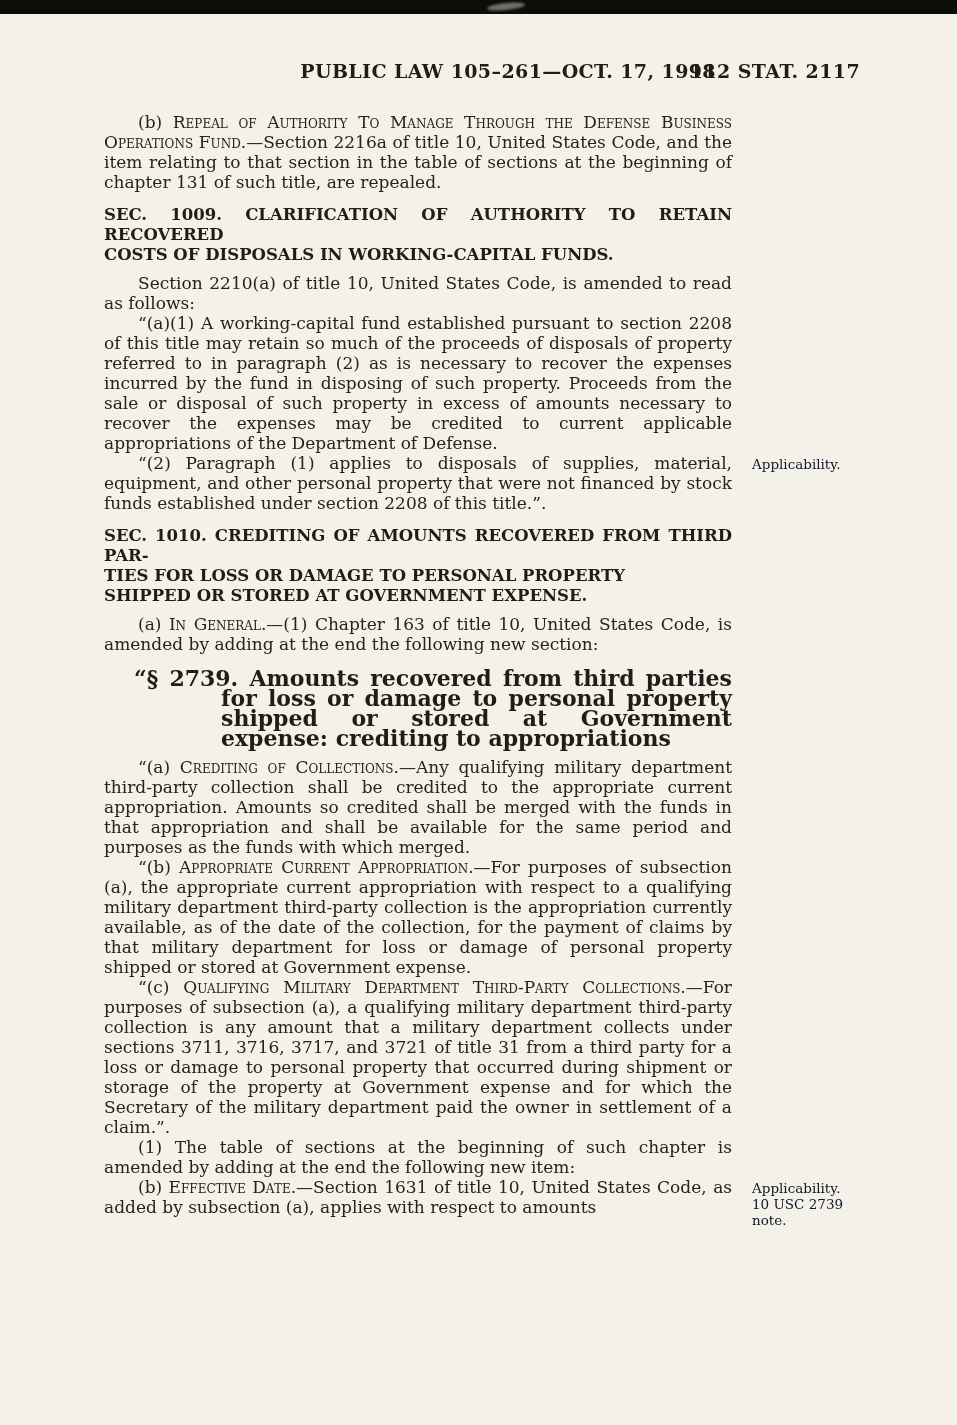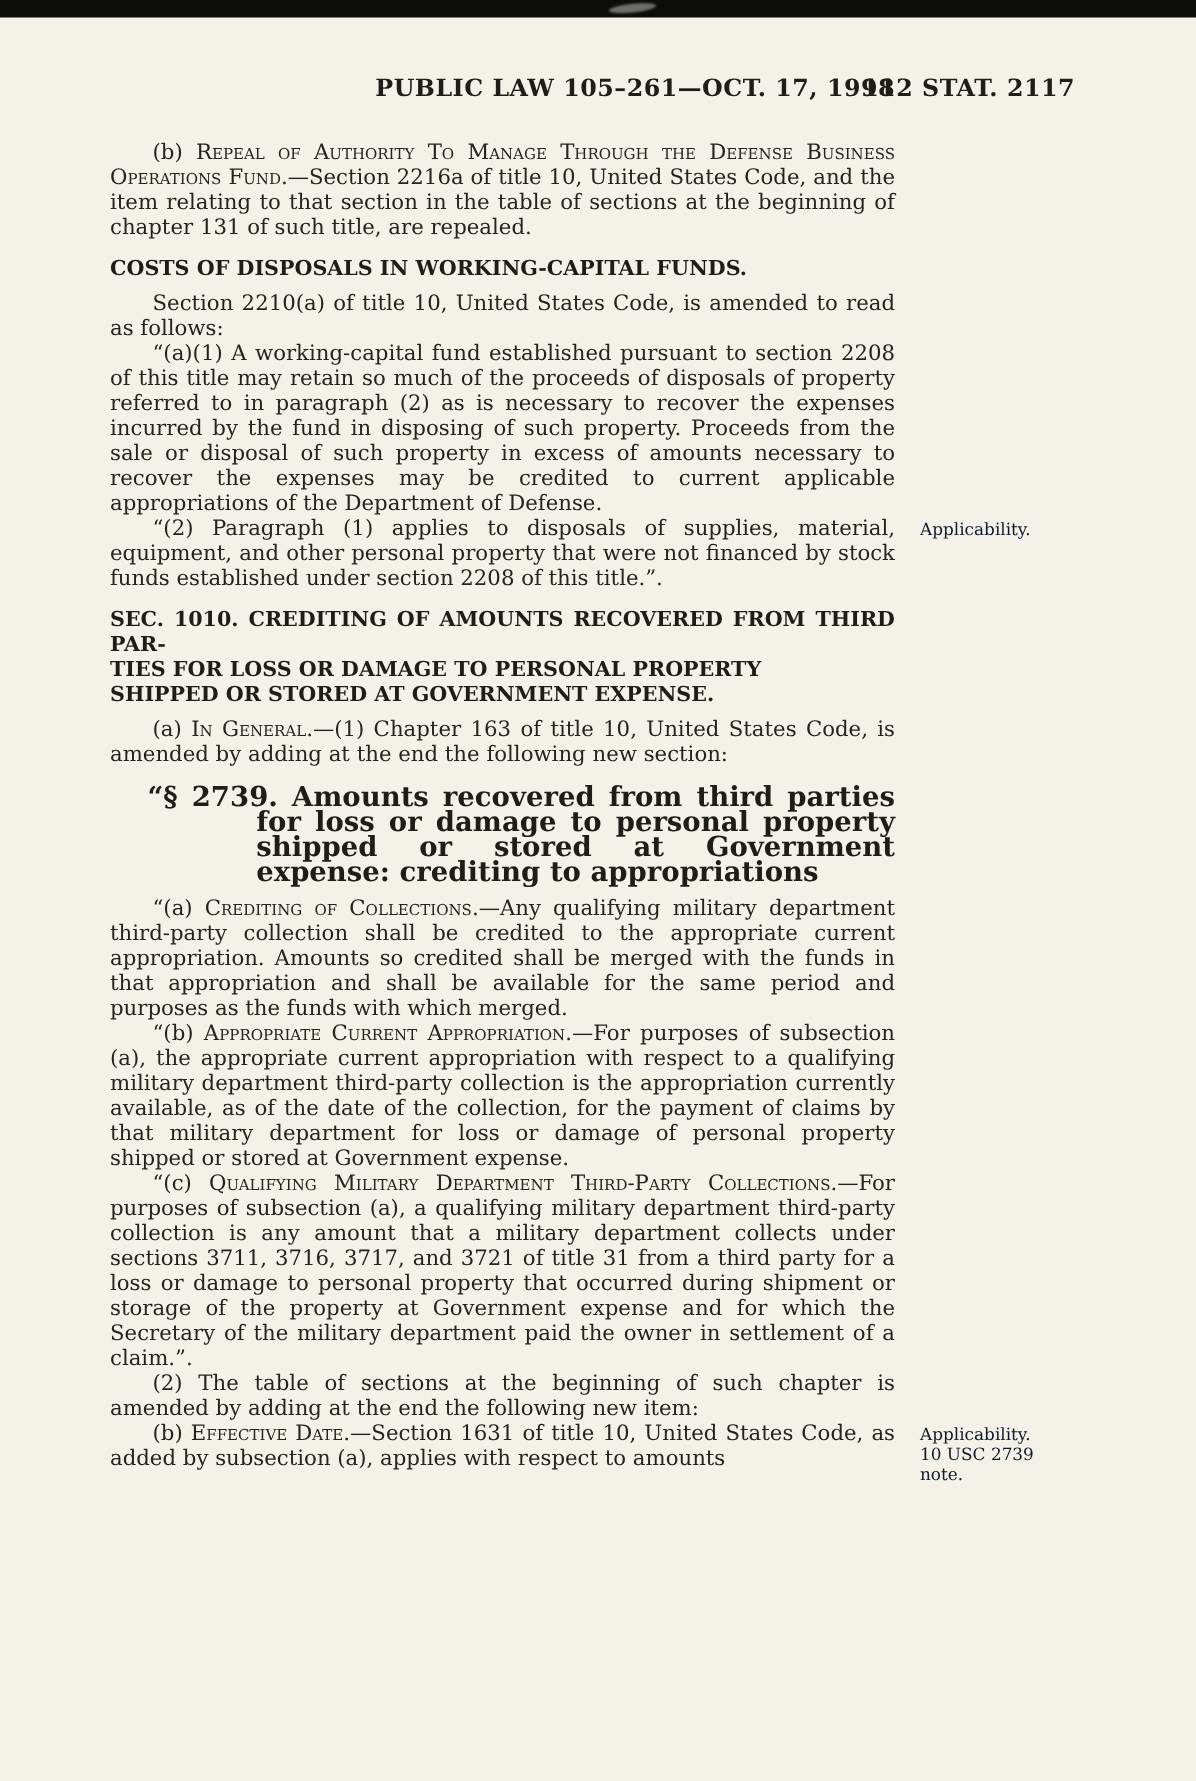--- a/index.html
+++ b/index.html
@@ -39,21 +39,21 @@
     text-align: right;
     font-weight: bold; font-size: 19px; letter-spacing: .4px;
     color: #1e1d18;
   }
   .stat-ref {
     position: absolute; right: 0; top: 0;
     font-weight: bold; font-size: 19px; letter-spacing: .4px;
     color: #1e1d18;
   }
   .content { margin: 26px 0 0 88px; }
-  .row { display: flex; align-items: flex-start; }
+  .row { display: flex; align-items: flex-start; margin-left: 16px; }
   .col-main { flex: 0 0 628px; width: 628px; }
   .col-note { flex: 0 0 141px; width: 141px; padding-left: 20px; padding-top: 3px; }
   .margin-note {
     font-size: 13.5px; line-height: 16px;
     color: #0f172a;
   }
   .para {
     font-size: 17px; line-height: 20px;
     text-align: justify;
     color: #24231d;
@@ -96,20 +96,21 @@
   <main class="content">
       <div class="row">
         <div class="col-main">
           <p class="para indent"><span>(b) </span><span class="sc">Repeal of Authority To Manage Through the Defense Business Operations Fund</span><span>.—Section 2216a of title 10, United States Code, and the item relating to that section in the table of sections at the beginning of chapter 131 of such title, are repealed.</span></p>
         </div>
         <div class="col-note"></div>
       </div>
       <div class="row">
         <div class="col-main">
           <div class="sec-heading">
+            <div class="h-line h-first">SEC. 1009. CLARIFICATION OF AUTHORITY TO RETAIN RECOVERED</div>
             <div class="h-line h-center">COSTS OF DISPOSALS IN WORKING-CAPITAL FUNDS.</div>
           </div>
         </div>
         <div class="col-note"></div>
       </div>
       <div class="row">
         <div class="col-main">
           <p class="para indent"><span>Section 2210(a) of title 10, United States Code, is amended to read as follows:</span></p>
         </div>
         <div class="col-note"></div>
@@ -163,21 +164,21 @@
         <div class="col-note"></div>
       </div>
       <div class="row">
         <div class="col-main">
           <p class="para indent"><span>“(c) </span><span class="sc">Qualifying Military Department Third-Party Collections</span><span>.—For purposes of subsection (a), a qualifying military department third-party collection is any amount that a military department collects under sections 3711, 3716, 3717, and 3721 of title 31 from a third party for a loss or damage to personal property that occurred during shipment or storage of the property at Government expense and for which the Secretary of the military department paid the owner in settlement of a claim.”.</span></p>
         </div>
         <div class="col-note"></div>
       </div>
       <div class="row">
         <div class="col-main">
-          <p class="para indent"><span>(2) The table of sections at the beginning of such chapter is amended by adding at the end the following new item:</span></p>
+          <p class="para indent"><span>(1) The table of sections at the beginning of such chapter is amended by adding at the end the following new item:</span></p>
         </div>
         <div class="col-note"></div>
       </div>
       <div class="row">
         <div class="col-main">
           <p class="para indent"><span>(b) </span><span class="sc">Effective Date</span><span>.—Section 1631 of title 10, United States Code, as added by subsection (a), applies with respect to amounts</span></p>
         </div>
         <div class="col-note">
           <div class="margin-note">Applicability.</div>
           <div class="margin-note">10 USC 2739 note.</div>

